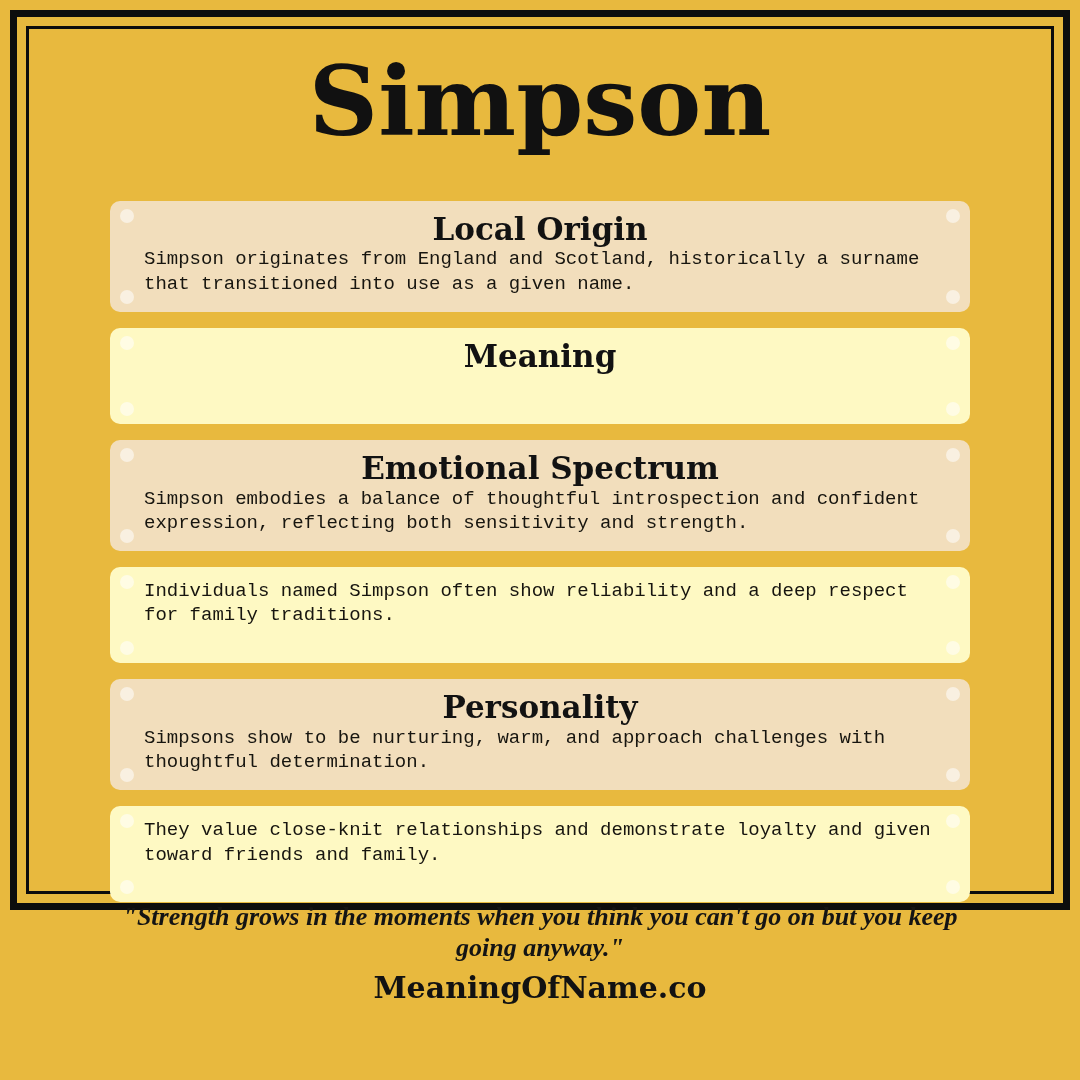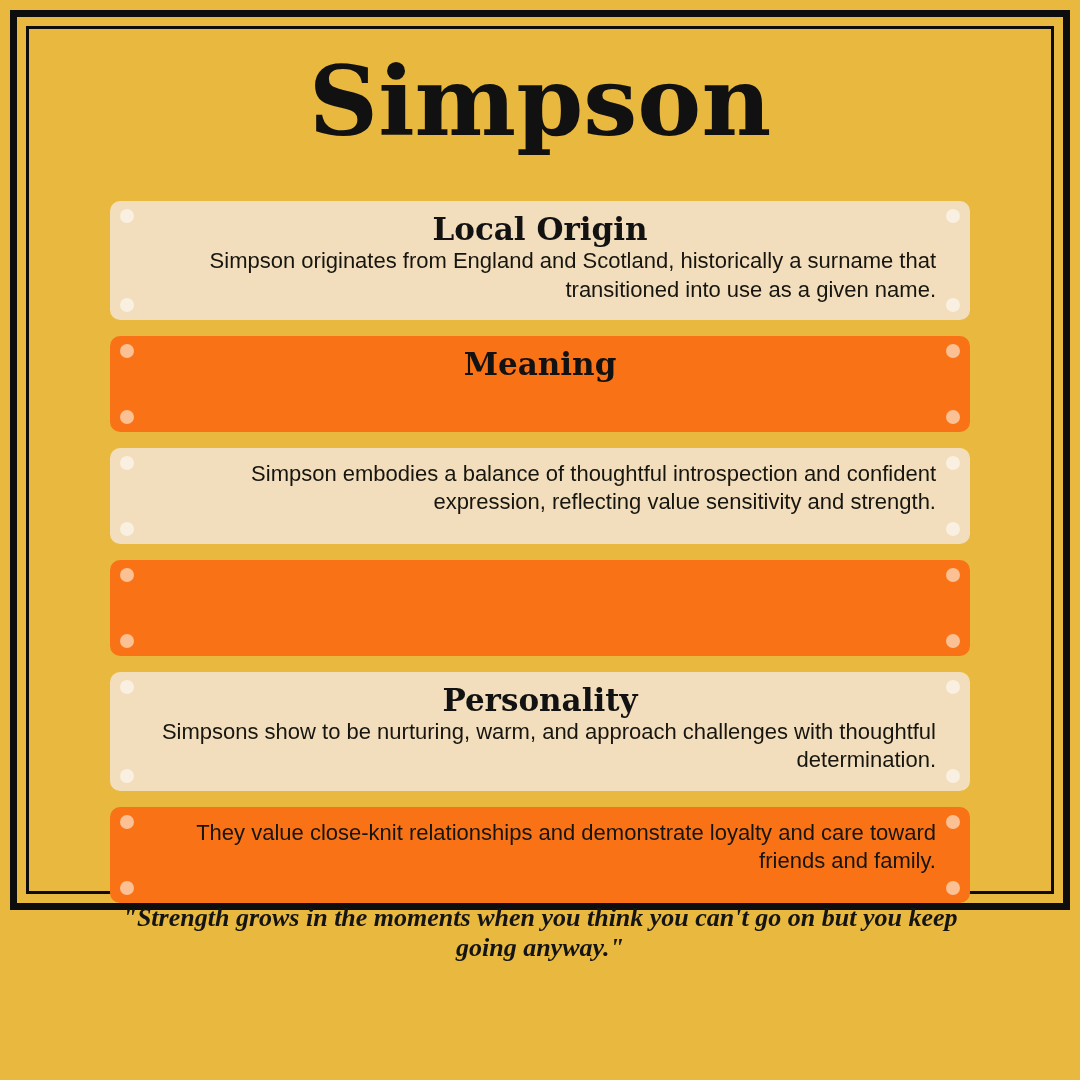--- a/index.html
+++ b/index.html
@@ -71,21 +71,21 @@
     position: relative;
     border-radius: 10px;
     padding: 12px 34px 16px 34px;
     box-sizing: border-box;
     min-height: 96px;
   }
   .card.light {
     background: #f2debc;
   }
   .card.dark {
-    background: #f97316;
+    background: #fef9c3;
   }
   .card::before,
   .card::after {
     content: "";
     position: absolute;
     width: 14px;
     height: 14px;
     border-radius: 50%;
     background: rgba(255,255,255,0.55);
     top: 8px;
@@ -106,26 +106,26 @@
   .card-title {
     text-align: center;
     font-size: 31px;
     font-weight: bold;
     color: #121212;
     line-height: 1.05;
     margin: 0 0 2px 0;
     font-family: "DejaVu Serif", serif;
   }
   .card-text {
-    text-align: right;
-    font-size: 22px;
+    text-align: left;
+    font-size: 19px;
     color: #17150f;
     line-height: 1.28;
     margin: 0;
-    font-family: Liberation Sans, sans-serif;
+    font-family: Liberation Mono, monospace;
   }
   .footer {
     margin-top: auto;
     padding-bottom: 22px;
     text-align: center;
   }
   .quote {
     font-size: 26px;
     font-style: italic;
     font-weight: bold;
@@ -163,41 +163,44 @@
 
       <div class="card dark">
         <div class="dot-bl"></div>
         <div class="dot-br"></div>
         <h2 class="card-title">Meaning</h2>
       </div>
 
       <div class="card light">
         <div class="dot-bl"></div>
         <div class="dot-br"></div>
-        <p class="card-text">Simpson embodies a balance of thoughtful introspection and confident expression, reflecting value sensitivity and strength.</p>
+        <h2 class="card-title">Emotional Spectrum</h2>
+        <p class="card-text">Simpson embodies a balance of thoughtful introspection and confident expression, reflecting both sensitivity and strength.</p>
       </div>
 
       <div class="card dark">
         <div class="dot-bl"></div>
         <div class="dot-br"></div>
+        <p class="card-text">Individuals named Simpson often show reliability and a deep respect for family traditions.</p>
       </div>
 
       <div class="card light">
         <div class="dot-bl"></div>
         <div class="dot-br"></div>
         <h2 class="card-title">Personality</h2>
         <p class="card-text">Simpsons show to be nurturing, warm, and approach challenges with thoughtful determination.</p>
       </div>
 
       <div class="card dark">
         <div class="dot-bl"></div>
         <div class="dot-br"></div>
-        <p class="card-text">They value close-knit relationships and demonstrate loyalty and care toward friends and family.</p>
+        <p class="card-text">They value close-knit relationships and demonstrate loyalty and given toward friends and family.</p>
       </div>
 
     </div>
 
     <div class="footer">
       <p class="quote">"Strength grows in the moments when you think you can't go on but you keep going anyway."</p>
+      <div class="site">MeaningOfName.co</div>
     </div>
 
   </div>
 </div>
 
 </body></html>

